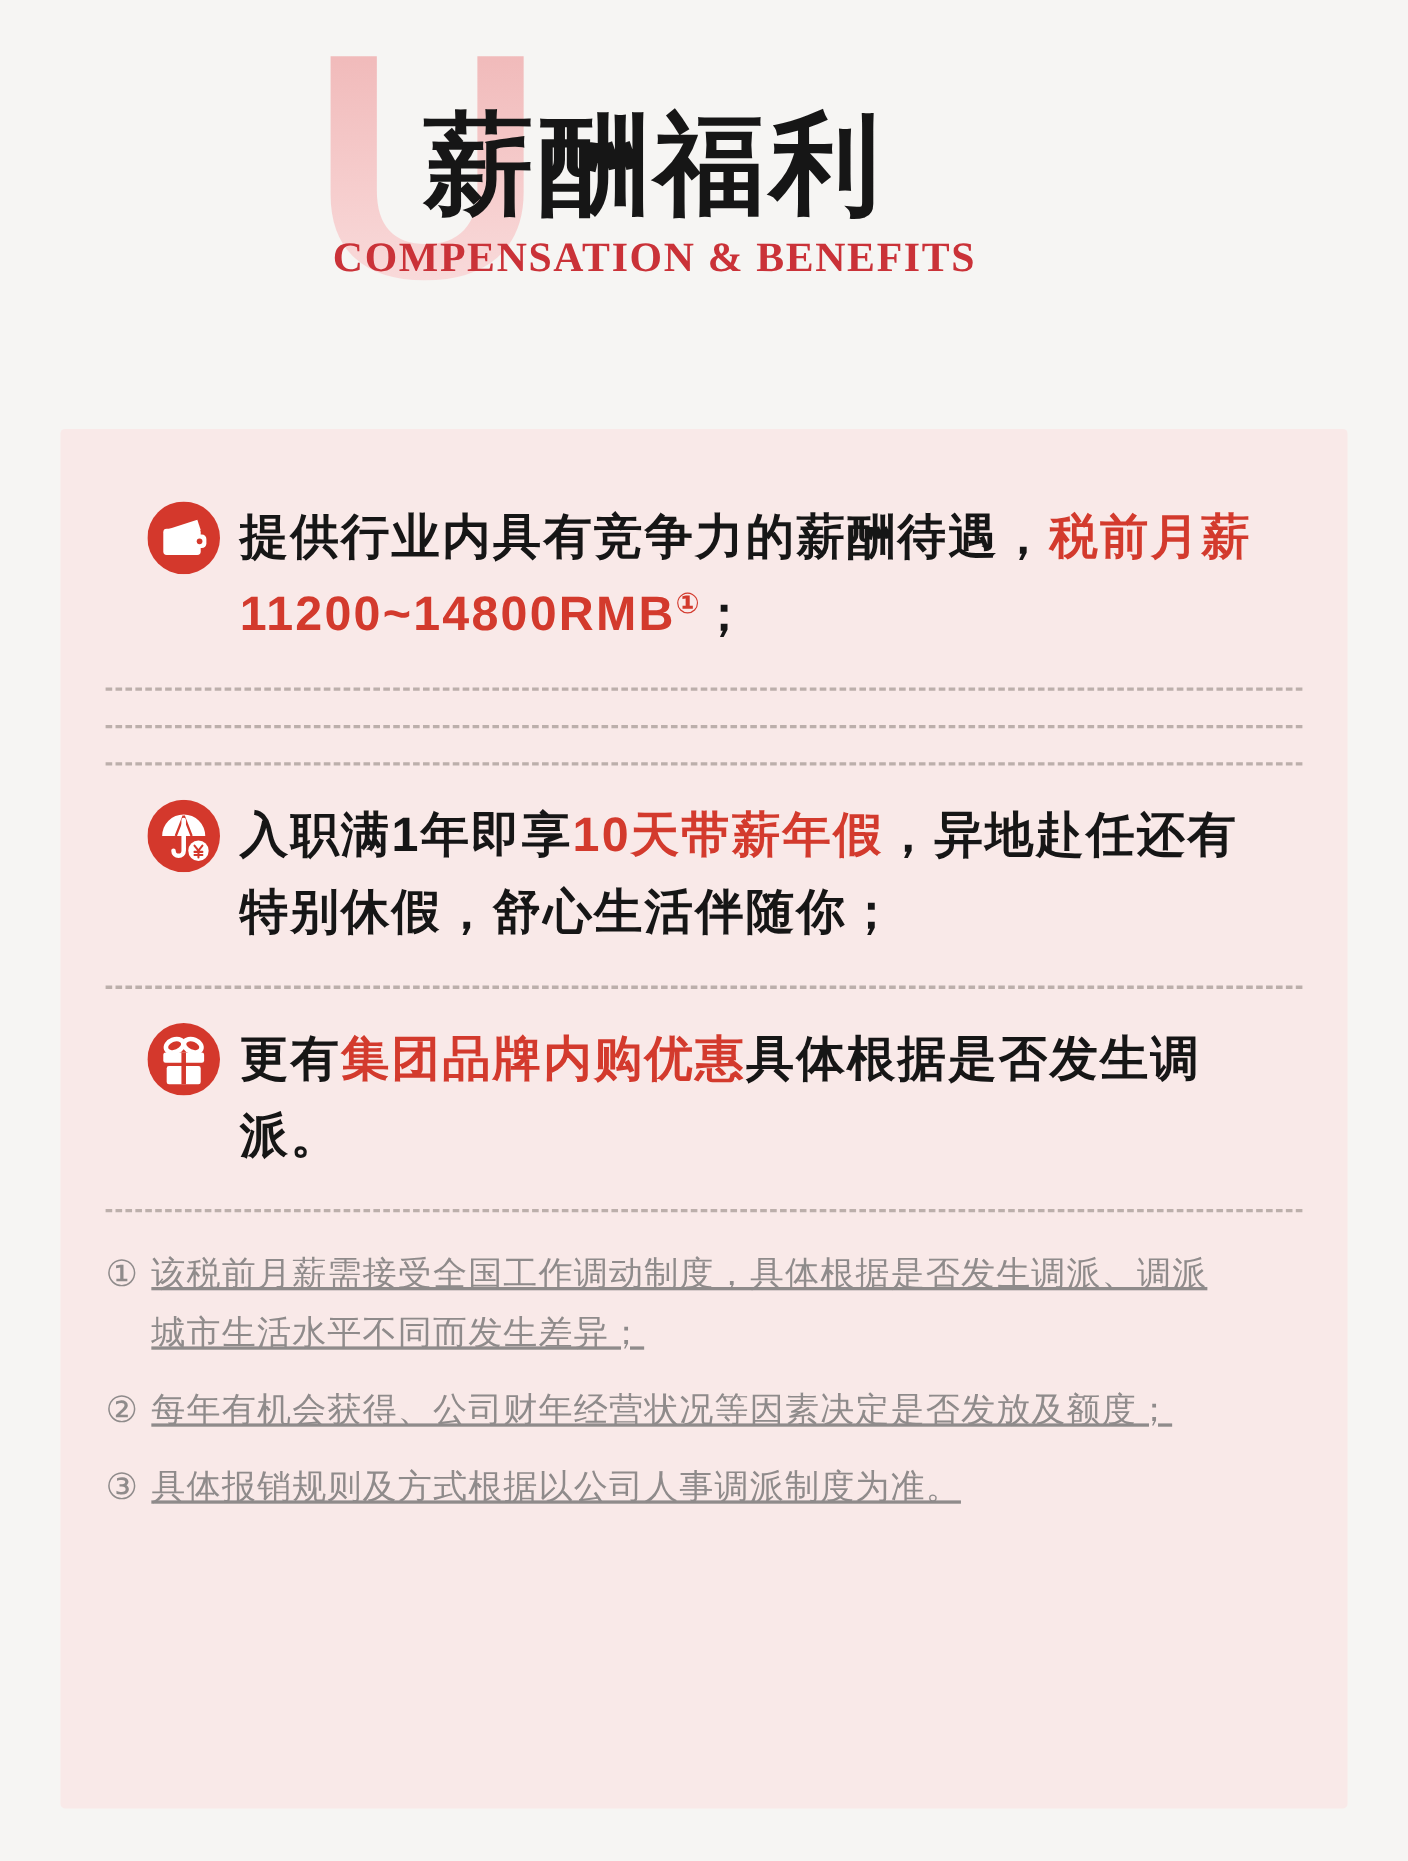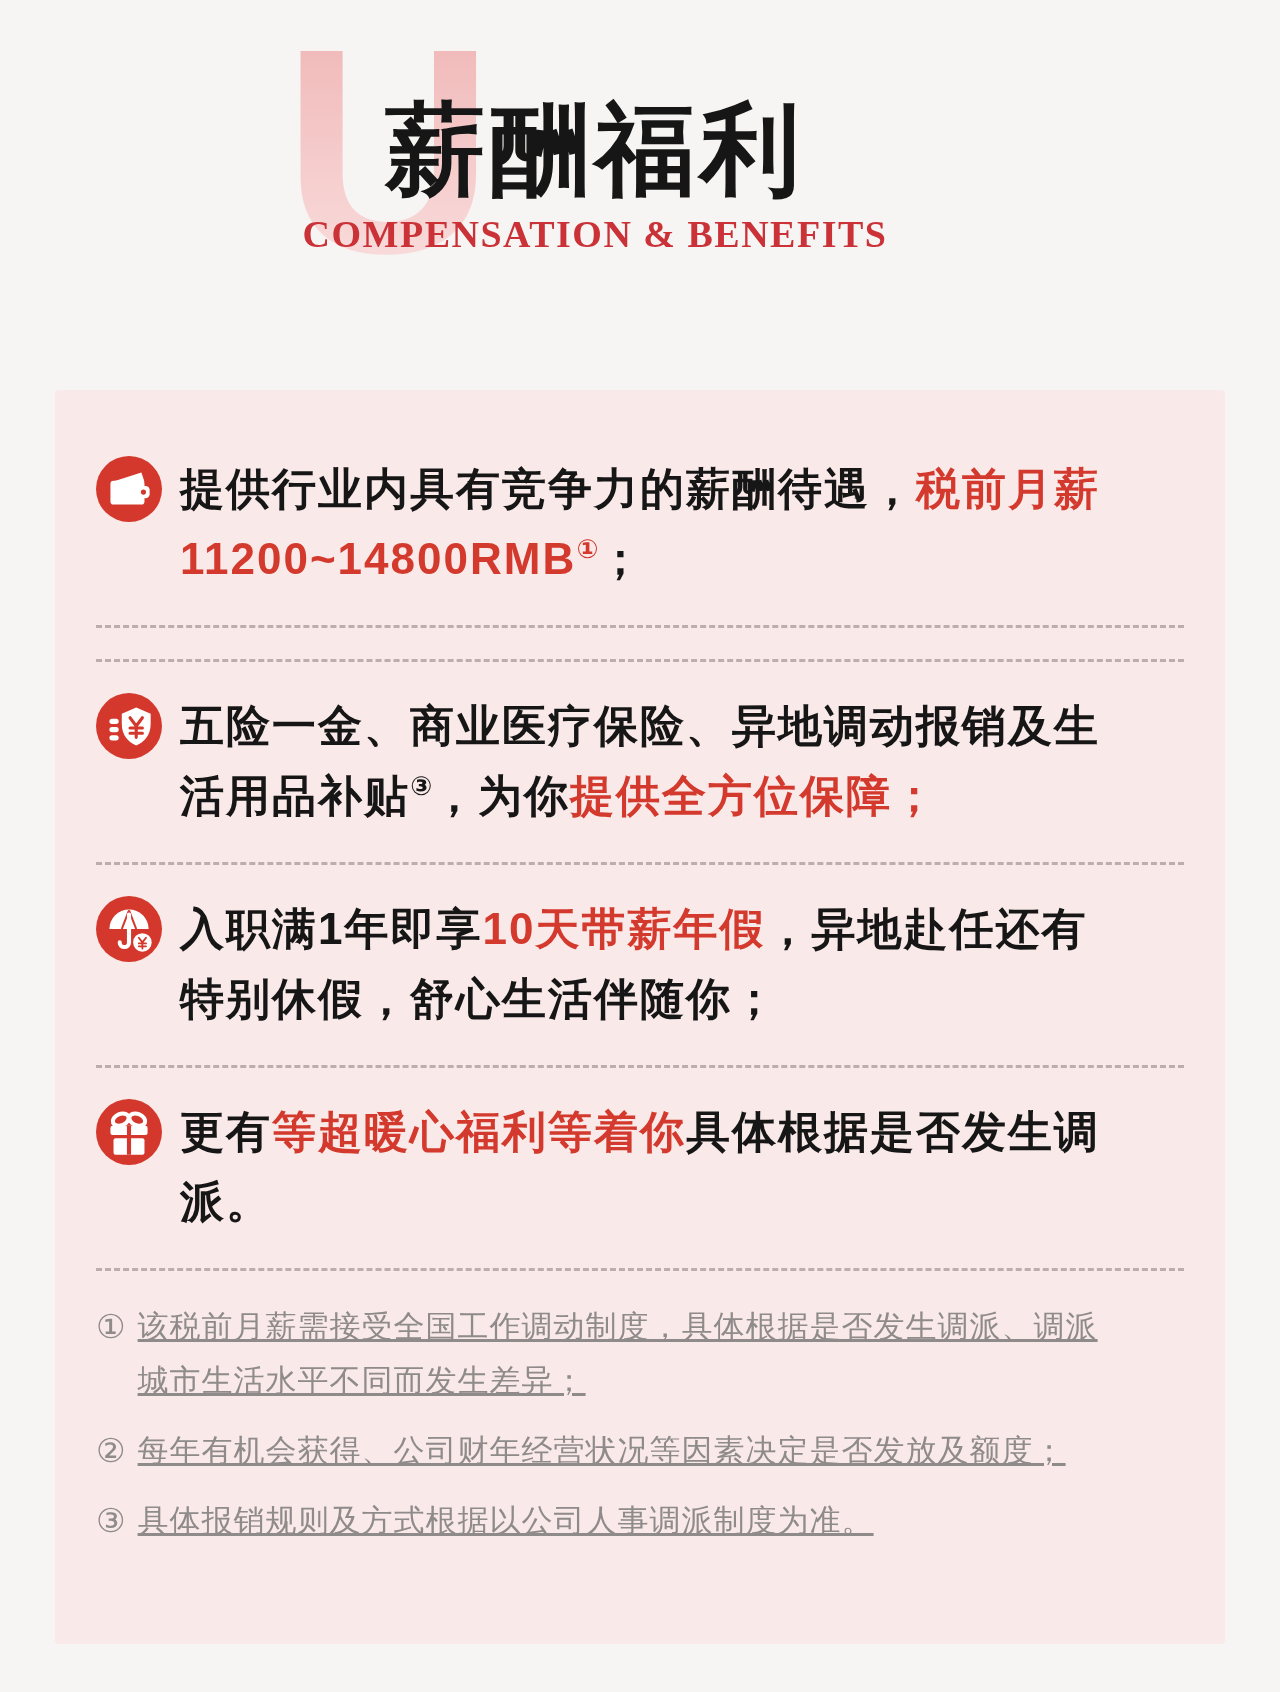--- a/index.html
+++ b/index.html
@@ -53,21 +53,21 @@
   
   .card {
     position: absolute;
     left: 55px; right: 55px; top: 390px; bottom: 48px;
     background: var(--card-bg, #f9e9e8);
     border-radius: 4px;
     padding: 64px 41px 0 41px;
     box-sizing: border-box;
   }
 
-  .benefit { display: flex; gap: 18px; align-items: flex-start; }
+  .benefit { display: flex; gap: 18px; align-items: flex-start; justify-content: center; }
   .icon-wrap { flex: 0 0 66px; width: 66px; height: 66px; margin-top: 2px; }
   .icon-wrap svg { display: block; }
   .benefit-text {
     max-width: 928px;
     font-size: 44px; line-height: 70px;
     font-weight: 700; letter-spacing: 2px;
     color: var(--text-black, #161616);
   }
   .seg-red { color: var(--accent, #d33a2d); }
   .seg-black { color: var(--text-black, #161616); }
@@ -113,33 +113,20 @@
     <path d="M16 25 L44 16 L47 25 Z" fill="#ffffff"></path>
     <rect x="14" y="24" width="33" height="23" rx="3" fill="#ffffff"></rect>
     <rect x="41" y="29" width="11" height="12" rx="4" fill="#ffffff"></rect>
     <circle cx="46" cy="35" r="2.5" fill="#d4382c"></circle>
   </svg>
           </div>
     <div class="benefit-text"><span class="seg seg-black">提供行业内具有竞争力的薪酬待遇，</span><span class="seg seg-red">税前月薪</span><span class="seg seg-red">11200~14800RMB</span><sup class="seg seg-red">①</sup><span class="seg seg-black">；</span></div>
   </div>
 <div class="sep"></div>
 <div class="sep"></div>
-  <div class="benefit">
-    <div class="icon-wrap">
-            <svg width="66" height="66" viewBox="0 0 64 64">
-    <circle cx="32" cy="32" r="32" fill="#d4382c"></circle>
-    <rect x="13" y="25" width="9" height="5" rx="2.5" fill="#ffffff"></rect>
-    <rect x="13" y="33" width="9" height="5" rx="2.5" fill="#ffffff"></rect>
-    <rect x="13" y="41" width="9" height="5" rx="2.5" fill="#ffffff"></rect>
-    <path d="M39 14 L53 20 L53 30 C53 41 47 47 39 51 C31 47 25 41 25 30 L25 20 Z" fill="#ffffff"></path>
-    <path d="M33 24 L39 32 L45 24 M39 32 L39 43 M33 34 L45 34 M33 39 L45 39" stroke="#d4382c" stroke-width="3" fill="none" stroke-linecap="round" stroke-linejoin="round"></path>
-  </svg>
-          </div>
-    <div class="benefit-text"><span class="seg seg-black">五险一金、商业医疗保险、异地调动报销及生活用品补贴</span><sup class="seg seg-black">③</sup><span class="seg seg-black">，为你</span><span class="seg seg-red">提供全方位保障；</span></div>
-  </div>
 <div class="sep"></div>
   <div class="benefit">
     <div class="icon-wrap">
             <svg width="66" height="66" viewBox="0 0 64 64">
     <circle cx="32" cy="32" r="32" fill="#d4382c"></circle>
     <path d="M13 32 A19 19 0 0 1 51 32 Z" fill="#ffffff"></path>
     <path d="M32 14 L25 32 M32 14 L39 32" stroke="#d4382c" stroke-width="2" fill="none"></path>
     <path d="M32 18 L32 45 a4.5 4.5 0 0 1 -9 0" stroke="#ffffff" stroke-width="4" fill="none" stroke-linecap="round"></path>
     <circle cx="45" cy="45" r="9" fill="#ffffff"></circle>
     <path d="M41.5 40.5 L45 45 L48.5 40.5 M45 45 L45 51 M41.5 46 L48.5 46 M41.5 48.8 L48.5 48.8" stroke="#d4382c" stroke-width="1.8" fill="none" stroke-linecap="round" stroke-linejoin="round"></path>
@@ -152,21 +139,21 @@
     <div class="icon-wrap">
             <svg width="66" height="66" viewBox="0 0 64 64">
     <circle cx="32" cy="32" r="32" fill="#d4382c"></circle>
     <ellipse cx="24" cy="20" rx="8" ry="5.5" transform="rotate(-22 24 20)" stroke="#ffffff" stroke-width="4" fill="none"></ellipse>
     <ellipse cx="40" cy="20" rx="8" ry="5.5" transform="rotate(22 40 20)" stroke="#ffffff" stroke-width="4" fill="none"></ellipse>
     <rect x="14" y="26" width="36" height="9" rx="2" fill="#ffffff"></rect>
     <rect x="17" y="38" width="30" height="16" rx="2" fill="#ffffff"></rect>
     <rect x="30" y="26" width="4" height="28" fill="#d4382c"></rect>
   </svg>
           </div>
-    <div class="benefit-text"><span class="seg seg-black">更有</span><span class="seg seg-red">等超暖心福利等着你</span><span class="seg seg-black">具体根据是否发生调派。</span></div>
+    <div class="benefit-text"><span class="seg seg-black">更有</span><span class="seg seg-red">集团品牌内购优惠</span><span class="seg seg-black">具体根据是否发生调派。</span></div>
   </div>
 <div class="sep"></div>
       </div>
     <div class="footnotes">
   <div class="footnote">
     <span class="fn-marker">①</span>
     <span class="fn-text">该税前月薪需接受全国工作调动制度，具体根据是否发生调派、调派城市生活水平不同而发生差异；</span>
   </div>
 
   <div class="footnote">

